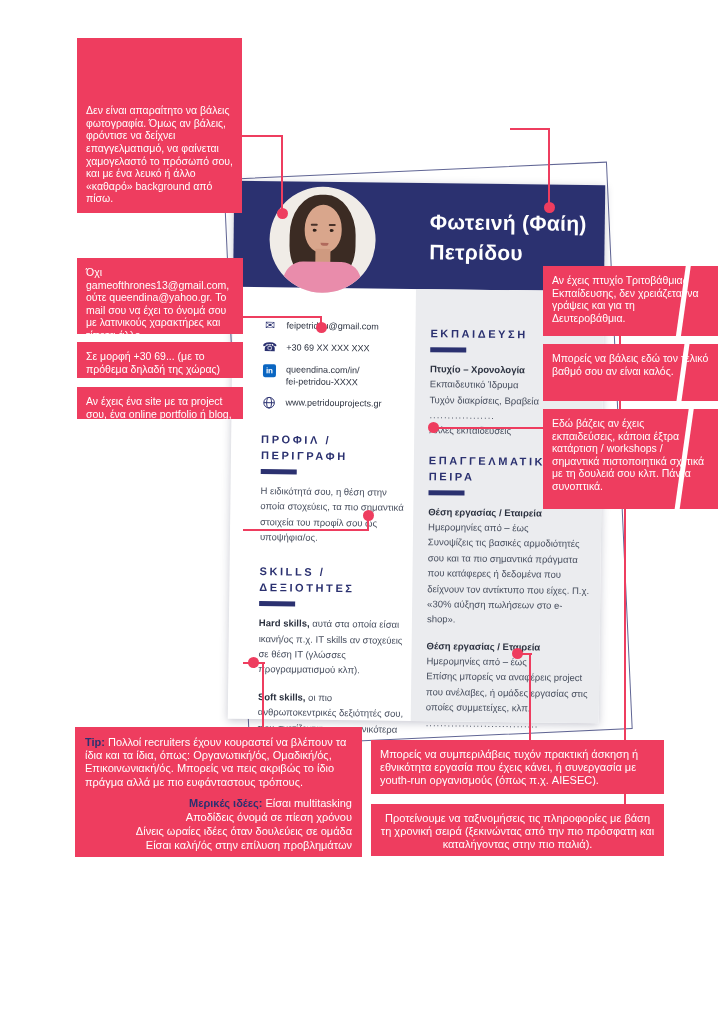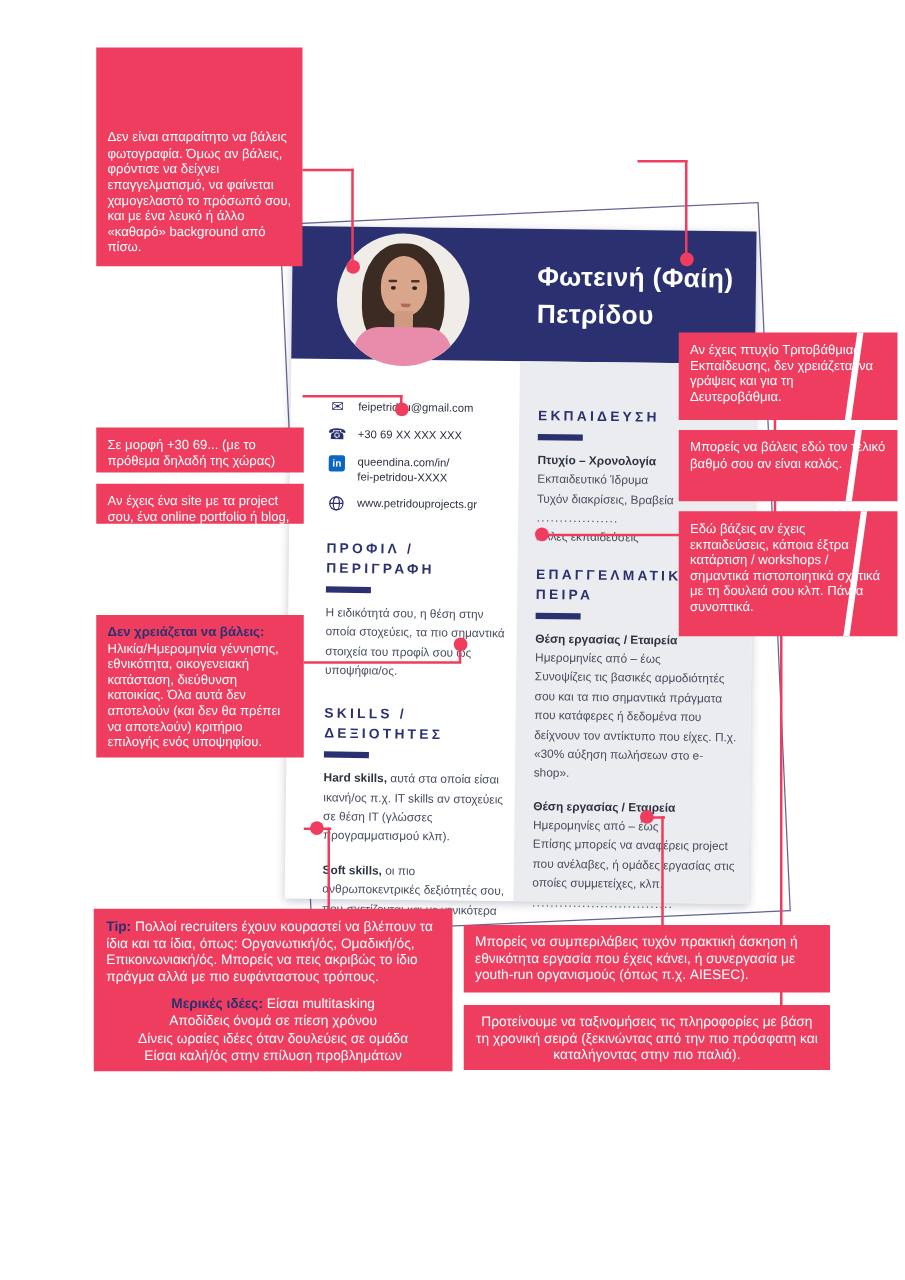--- a/index.html
+++ b/index.html
@@ -17,21 +17,21 @@
   #note-site{left:77px;top:387px;width:166px;height:32px;}
   #note-profile{left:77px;top:443px;width:166px;height:38px;}
   #note-dont{left:77px;top:492px;width:166px;height:114px;}
   #note-tertiary{left:543px;top:266px;width:175px;height:70px;overflow:hidden;}
   #note-grade{left:543px;top:344px;width:175px;height:57px;overflow:hidden;}
   #note-extra{left:543px;top:409px;width:175px;height:100px;overflow:hidden;}
   #note-tip{left:75px;top:727px;width:287px;height:130px;font-size:11px;display:flex;
             flex-direction:column;gap:7px;padding:9px 10px;}
   #note-intern{left:371px;top:740px;width:293px;height:54px;font-size:11px;}
   #note-order{left:371px;top:804px;width:293px;height:52px;font-size:11px;text-align:center;}
-  .ideas{text-align:center;line-height:1.28;}
+  .ideas{text-align:right;line-height:1.28;}
   .rslash{position:absolute;top:-8px;right:33px;width:5px;height:140%;background:#ffffff;
           transform:rotate(8deg);}
 
   
   .conn{position:absolute;background:#EE3D5F;z-index:5;}
   .dot{position:absolute;width:11px;height:11px;border-radius:50%;background:#EE3D5F;z-index:7;}
   #c1h{left:242px;top:135px;width:41px;height:2px;} #c1v{left:281px;top:135px;width:2px;height:74px;}
   #d1{left:277px;top:208px;}
   #c2h{left:510px;top:128px;width:40px;height:2px;} #c2v{left:548px;top:128px;width:2px;height:76px;}
   #d2{left:544px;top:202px;}
@@ -204,29 +204,28 @@
         <div class="cvtext">Ημερομηνίες από – έως</div>
         <div class="cvtext">Επίσης μπορείς να αναφέρεις project που ανέλαβες, ή ομάδες εργασίας στις οποίες συμμετείχες, κλπ.</div>
         <div class="cvtext dots">...............................</div>
       </div>
     </div>
   </div>
 
   <div class="note" id="note-photo">
     <span>Δεν είναι απαραίτητο να βάλεις φωτογραφία. Όμως αν βάλεις, φρόντισε να δείχνει επαγγελματισμό, να φαίνεται χαμογελαστό το πρόσωπό σου, και με ένα λευκό ή άλλο «καθαρό» background από πίσω.</span>
   </div>
+  <div class="note" id="note-email">
+    <span>Όχι gameofthrones13@gmail.com, ούτε queendina@yahoo.gr. Το mail σου να έχει το όνομά σου με λατινικούς χαρακτήρες και τίποτα άλλο.</span>
+  </div>
   <div class="note" id="note-phone">
     <span>Σε μορφή +30 69... (με το πρόθεμα δηλαδή της χώρας)</span>
   </div>
   <div class="note" id="note-site">
     <span>Αν έχεις ένα site με τα project σου, ένα online portfolio ή blog, μπορείς να το βάλεις.</span>
-  </div>
-  <div class="note" id="note-dont">
-    <div class="nv">Δεν χρειάζεται να βάλεις:</div>
-    <span>Ηλικία/Ημερομηνία γέννησης, εθνικότητα, οικογενειακή κατάσταση, διεύθυνση κατοικίας. Όλα αυτά δεν αποτελούν (και δεν θα πρέπει να αποτελούν) κριτήριο επιλογής ενός υποψηφίου.</span>
   </div>
   <div class="note" id="note-tertiary">
     <span>Αν έχεις πτυχίο Τριτοβάθμιας Εκπαίδευσης, δεν χρειάζεται να γράψεις και για τη Δευτεροβάθμια.</span>
     <div class="rslash"></div>
   </div>
   <div class="note" id="note-grade">
     <span>Μπορείς να βάλεις εδώ τον τελικό βαθμό σου αν είναι καλός.</span>
     <div class="rslash"></div>
   </div>
   <div class="note" id="note-extra">

